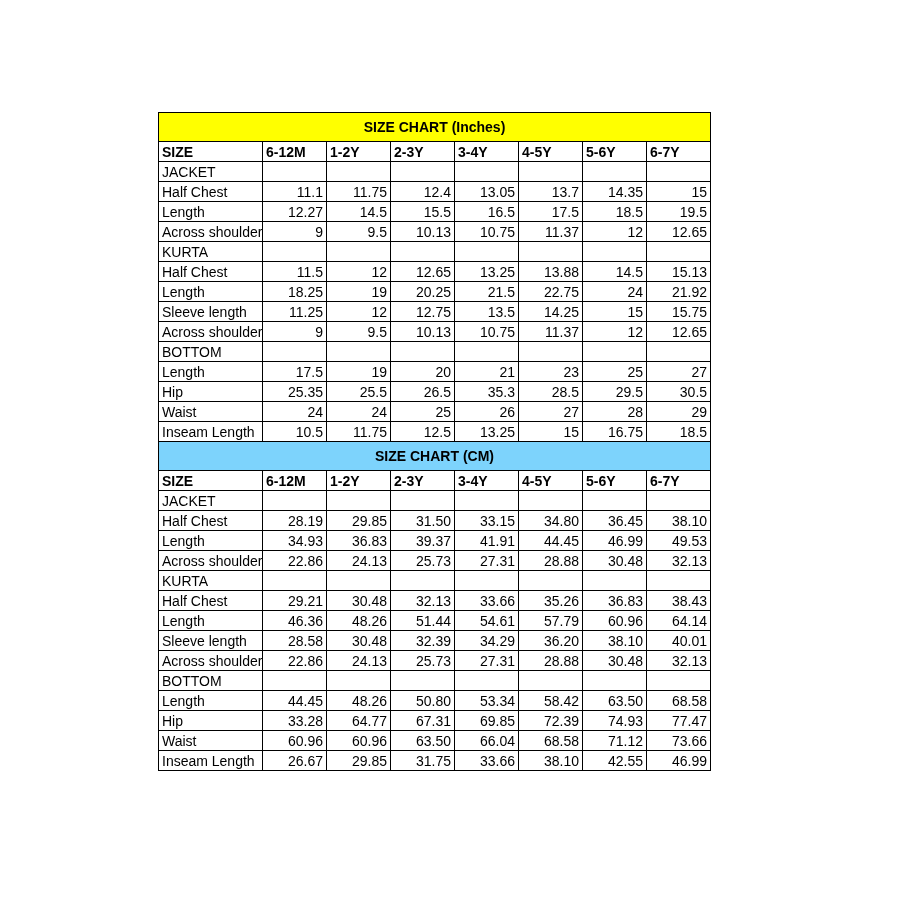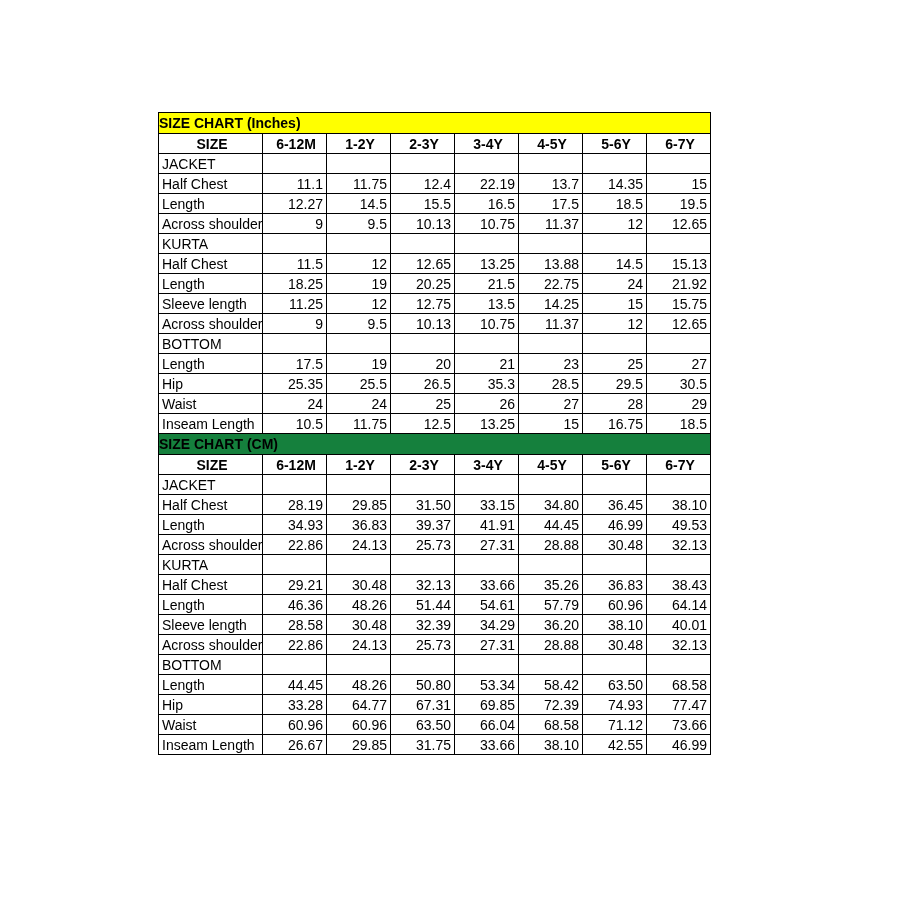--- a/index.html
+++ b/index.html
@@ -24,26 +24,26 @@
     border: 1px solid #000000;
     height: 20px;
     font-size: 14px;
     color: #000000;
     white-space: nowrap;
     overflow: hidden;
     vertical-align: middle;
     line-height: 1;
   }
   td.title {
-    height: 21px;
+    height: 29px;
     font-weight: bold;
-    text-align: left;
+    text-align: center;
     font-size: 14px;
   }
-  td.hdr  { font-weight: bold; text-align: center; padding-left: 3px; }
+  td.hdr  { font-weight: bold; text-align: left; padding-left: 3px; }
   td.sec  { font-weight: normal; text-align: left; padding-left: 3px; }
   td.lbl  { font-weight: normal; text-align: left; padding-left: 3px; }
   td.val  { font-weight: normal; text-align: right; padding-right: 3px; }
 </style>
 </head>
 <body>
 
 <div class="sheet">
   <table class="size-table">
     <colgroup>
@@ -78,21 +78,21 @@
           <td class="val"></td>
           <td class="val"></td>
           <td class="val"></td>
           <td class="val"></td>
         </tr>
         <tr>
           <td class="lbl">Half Chest</td>
           <td class="val">11.1</td>
           <td class="val">11.75</td>
           <td class="val">12.4</td>
-          <td class="val">22.19</td>
+          <td class="val">13.05</td>
           <td class="val">13.7</td>
           <td class="val">14.35</td>
           <td class="val">15</td>
         </tr>
         <tr>
           <td class="lbl">Length</td>
           <td class="val">12.27</td>
           <td class="val">14.5</td>
           <td class="val">15.5</td>
           <td class="val">16.5</td>
@@ -219,21 +219,21 @@
       <col style="width:64px">
         <col style="width:64px">
         <col style="width:64px">
       <col style="width:64px">
         <col style="width:64px">
         <col style="width:64px">
         <col style="width:64px">
     </colgroup>
     <tbody>
         <tr>
-          <td class="title" colspan="8" style="background: #15803d;">SIZE CHART (CM)</td>
+          <td class="title" colspan="8" style="background: #7dd3fc;">SIZE CHART (CM)</td>
         </tr>
         <tr>
           <td class="hdr">SIZE</td>
           <td class="hdr">6-12M</td>
           <td class="hdr">1-2Y</td>
           <td class="hdr">2-3Y</td>
           <td class="hdr">3-4Y</td>
           <td class="hdr">4-5Y</td>
           <td class="hdr">5-6Y</td>
           <td class="hdr">6-7Y</td>

